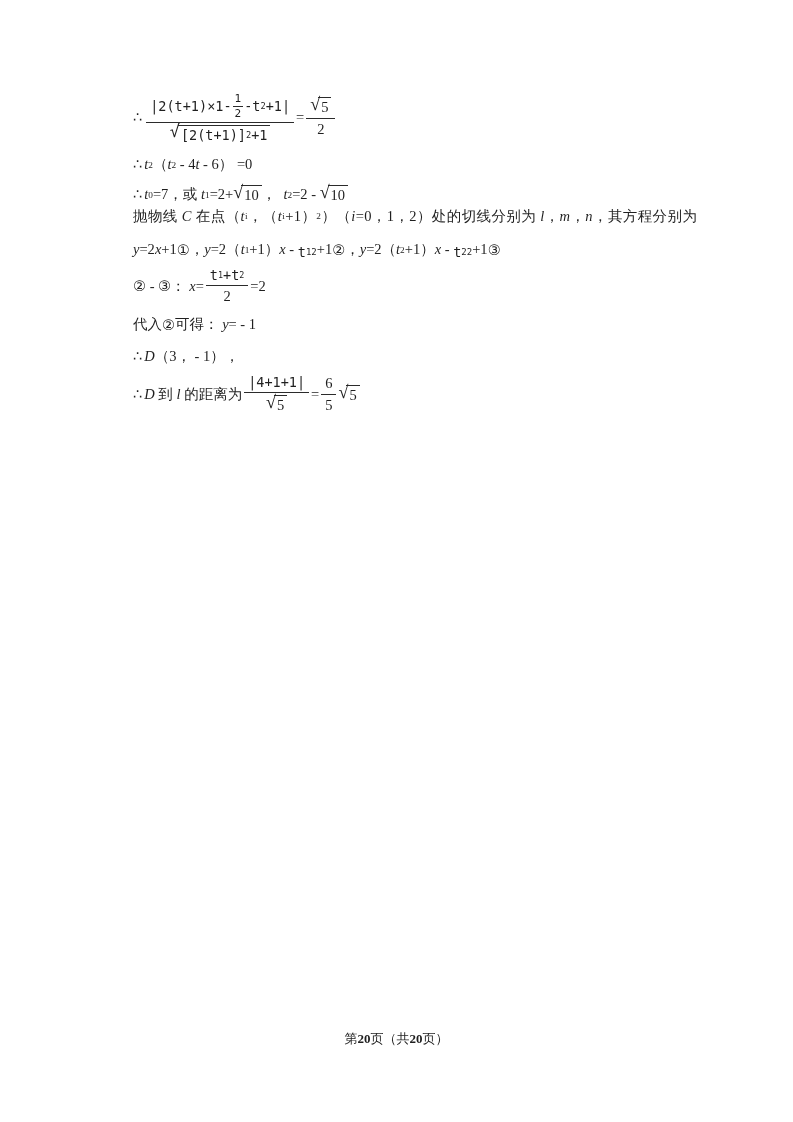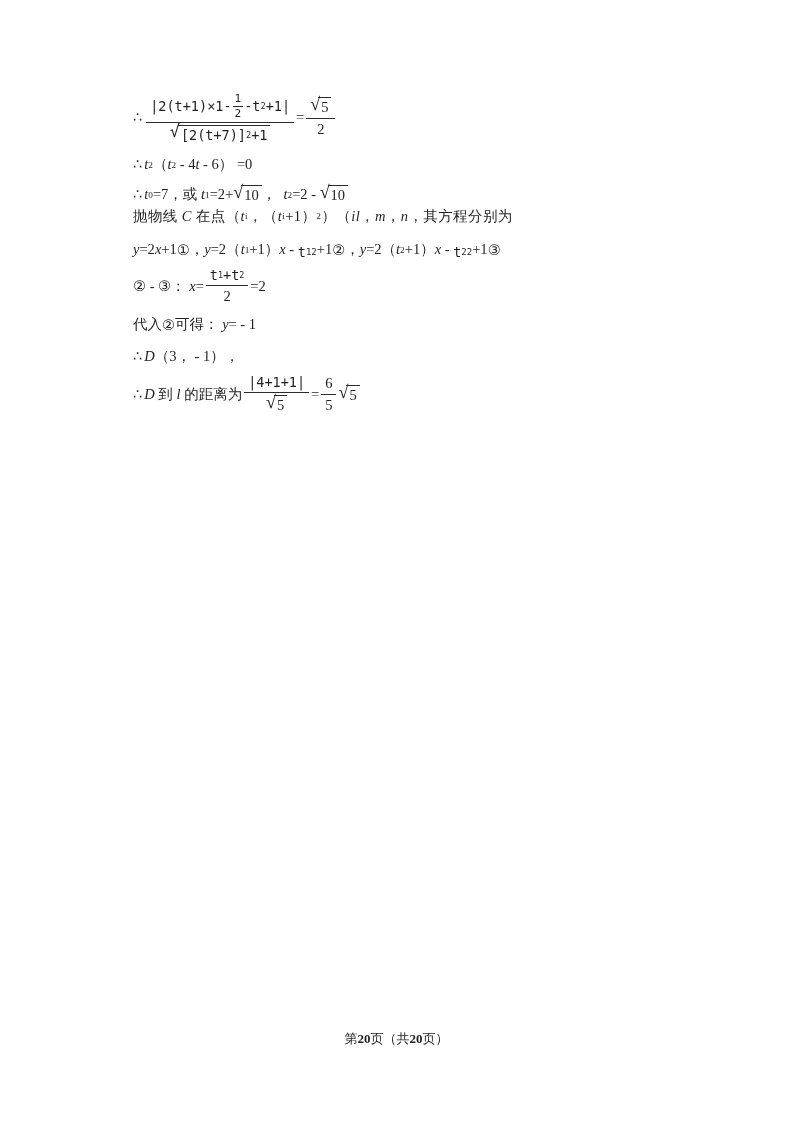--- a/index.html
+++ b/index.html
@@ -81,21 +81,21 @@
           <span class="frac sfrac">
             <span class="fnum">1</span>
             <span class="fden">2</span>
           </span>
           <span>-t</span><sup class="s">2</sup><span>+1|</span>
         </span>
         <span class="fden mono">
           <span class="rad">
             <span class="rsign">√</span>
             <span class="rbody">
-              <span>[2(t+7)]</span><sup class="s">2</sup><span>+1</span>
+              <span>[2(t+1)]</span><sup class="s">2</sup><span>+1</span>
             </span>
           </span>
         </span>
       </span>
       <span class="cn">=</span>
       <span class="frac">
         <span class="fnum">
           <span class="rad">
             <span class="rsign">√</span>
             <span class="rbody">5</span>
@@ -146,20 +146,21 @@
       <span class="cn"> 在点（</span>
       <span class="it">t</span>
         <sub class="b it">i</sub>
       <span class="cn">，（</span>
       <span class="it">t</span>
         <sub class="b it">i</sub>
       <span class="cn">+1）</span>
         <sup class="s">2</sup>
       <span class="cn">）（</span>
       <span class="it">i</span>
+      <span class="cn">=0，1，2）处的切线分别为 </span>
       <span class="it">l</span>
       <span class="cn">，</span>
       <span class="it">m</span>
       <span class="cn">，</span>
       <span class="it">n</span>
       <span class="cn">，其方程分别为</span>
     </div>
 
     <div class="mline" style="margin-top:12px;">
       <span class="it">y</span>

